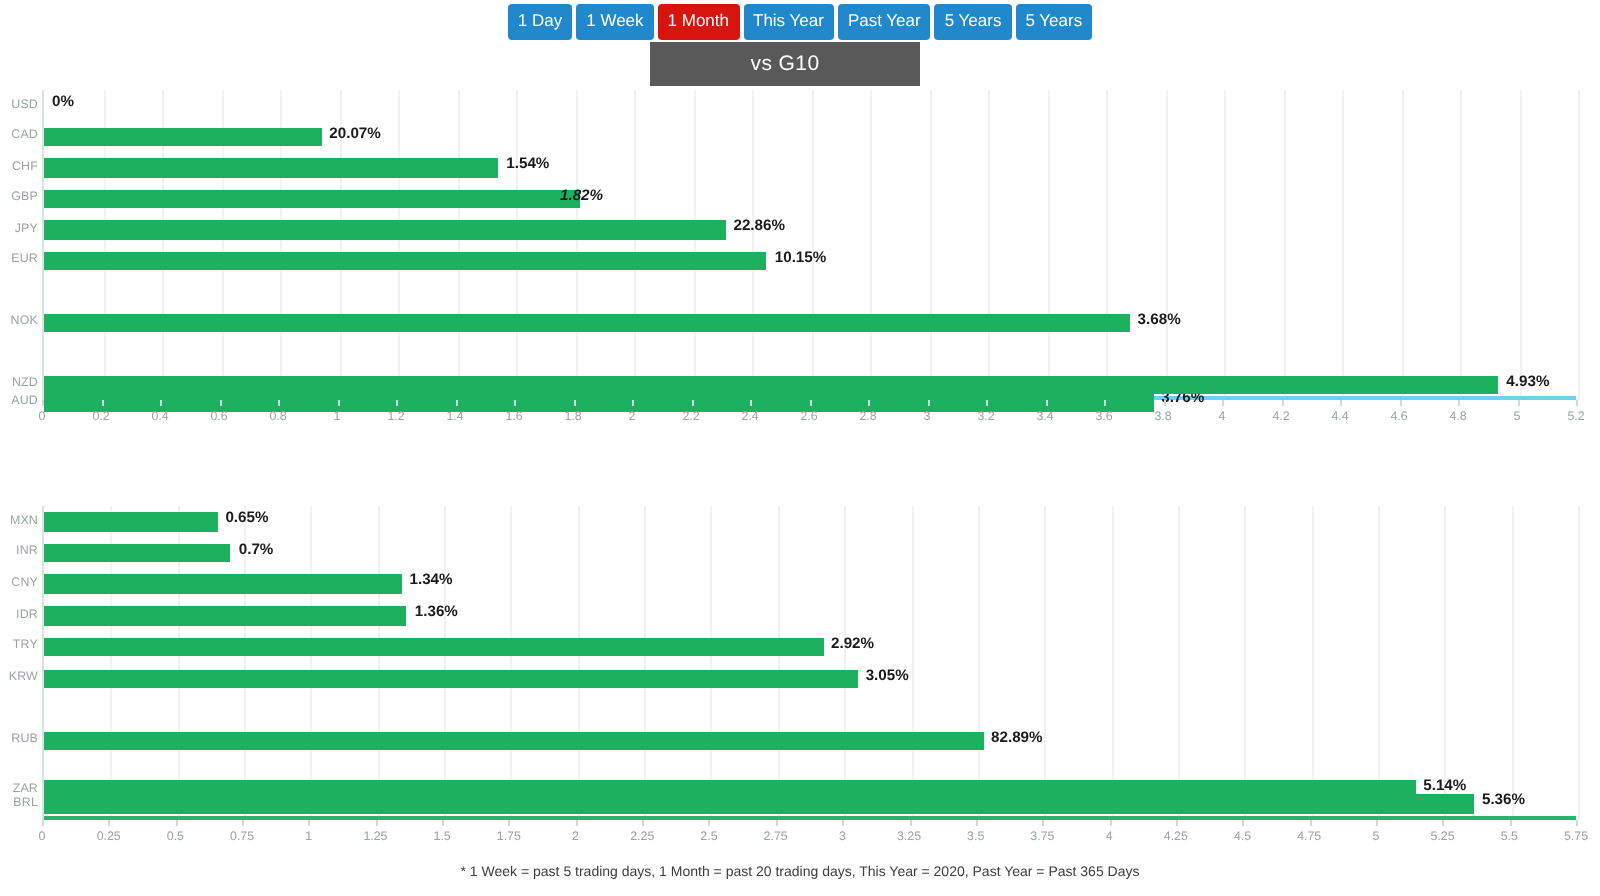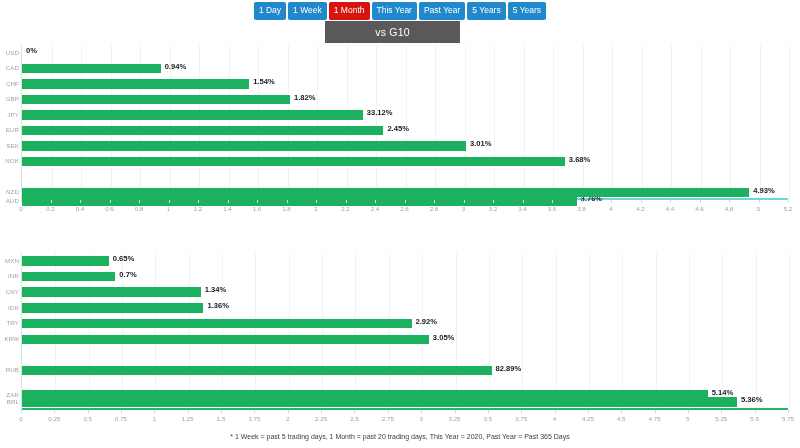--- a/index.html
+++ b/index.html
@@ -206,46 +206,41 @@
         <div class="gridline" style="left: 767px;"></div>
         <div class="axisline"></div>
         <div class="row" style="top: 0px; height: 15.5px;">
           <div class="cat-label-wrap">USD</div>
           <div class="bar" title="USD 0%" style="width: 0px;"></div>
           <div class="bar-label" style="left: 4px;">0%</div>
         </div>
         <div class="row" style="top: 15.5px; height: 15.5px;">
           <div class="cat-label-wrap">CAD</div>
           <div class="bar" title="CAD 0.94%" style="width: 138.65px;"></div>
-          <div class="bar-label" style="left: 142.65px;">0.94%</div>
+          <div class="bar-label" style="left: 142.65px;">20.07%</div>
         </div>
         <div class="row" style="top: 31px; height: 15.5px;">
           <div class="cat-label-wrap">CHF</div>
           <div class="bar" title="CHF 1.54%" style="width: 227.15px;"></div>
           <div class="bar-label" style="left: 231.15px;">1.54%</div>
         </div>
         <div class="row" style="top: 46.5px; height: 15.5px;">
           <div class="cat-label-wrap">GBP</div>
           <div class="bar" title="GBP 1.82%" style="width: 268.45px;"></div>
-          <div class="bar-label" style="left: 272px;">1.82%</div>
+          <div class="bar-label" style="left: 258px; font-style: italic;">1.82%</div>
         </div>
         <div class="row" style="top: 62px; height: 15.5px;">
           <div class="cat-label-wrap">JPY</div>
           <div class="bar" title="JPY 2.31%" style="width: 340.725px;"></div>
-          <div class="bar-label" style="left: 344.725px;">33.12%</div>
+          <div class="bar-label" style="left: 344.725px;">22.86%</div>
         </div>
         <div class="row" style="top: 77.5px; height: 15.5px;">
           <div class="cat-label-wrap">EUR</div>
           <div class="bar" title="EUR 2.45%" style="width: 361.375px;"></div>
-          <div class="bar-label" style="left: 365.375px;">2.45%</div>
-        </div>
-        <div class="row" style="top: 93px; height: 15.5px;">
-          <div class="cat-label-wrap">SEK</div>
-          <div class="bar" title="SEK 3.01%" style="width: 443.975px;"></div>
-          <div class="bar-label" style="left: 447.975px;">3.01%</div>
+          <div class="bar-label" style="left: 365.375px;">10.15%</div>
         </div>
         <div class="row" style="top: 108.5px; height: 15.5px;">
           <div class="cat-label-wrap">NOK</div>
           <div class="bar" title="NOK 3.68%" style="width: 542.8px;"></div>
           <div class="bar-label" style="left: 546.8px;">3.68%</div>
         </div>
         <div class="row" style="top: 124px; height: 15.5px; margin-top: 24px;">
           <div class="cat-label-wrap">AUD</div>
           <div class="bar" title="AUD 3.76%" style="width: 554.6px;"></div>
           <div class="bar-label" style="left: 558.6px;">3.76%</div>

